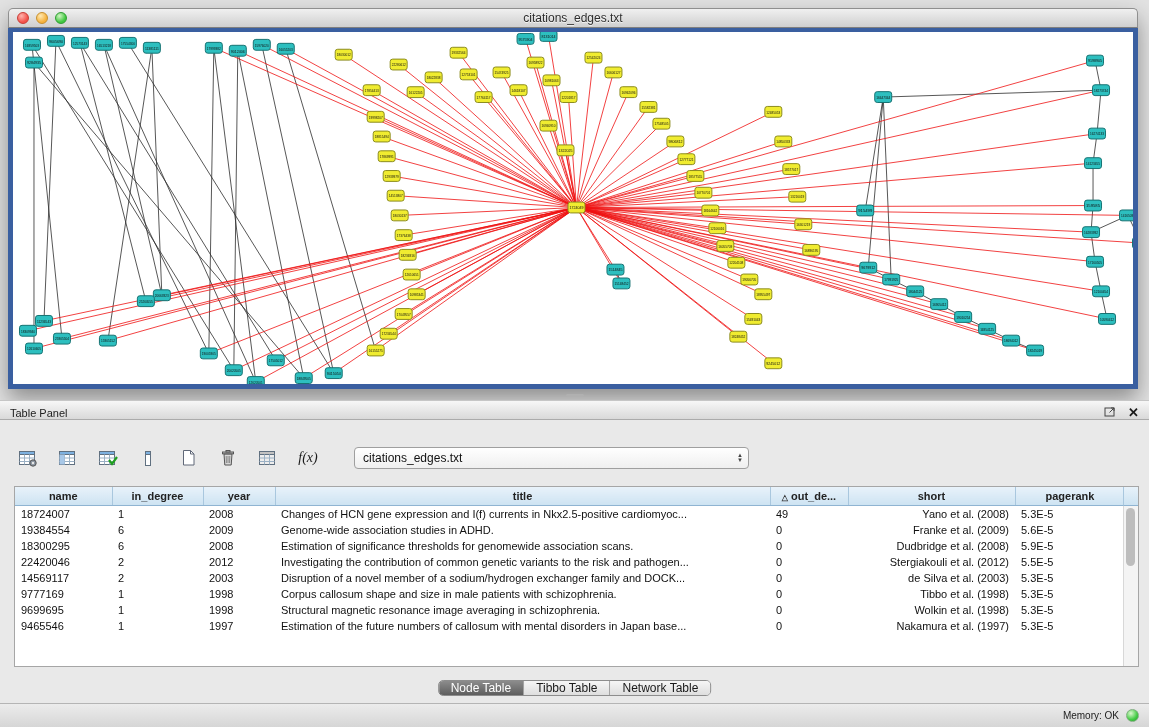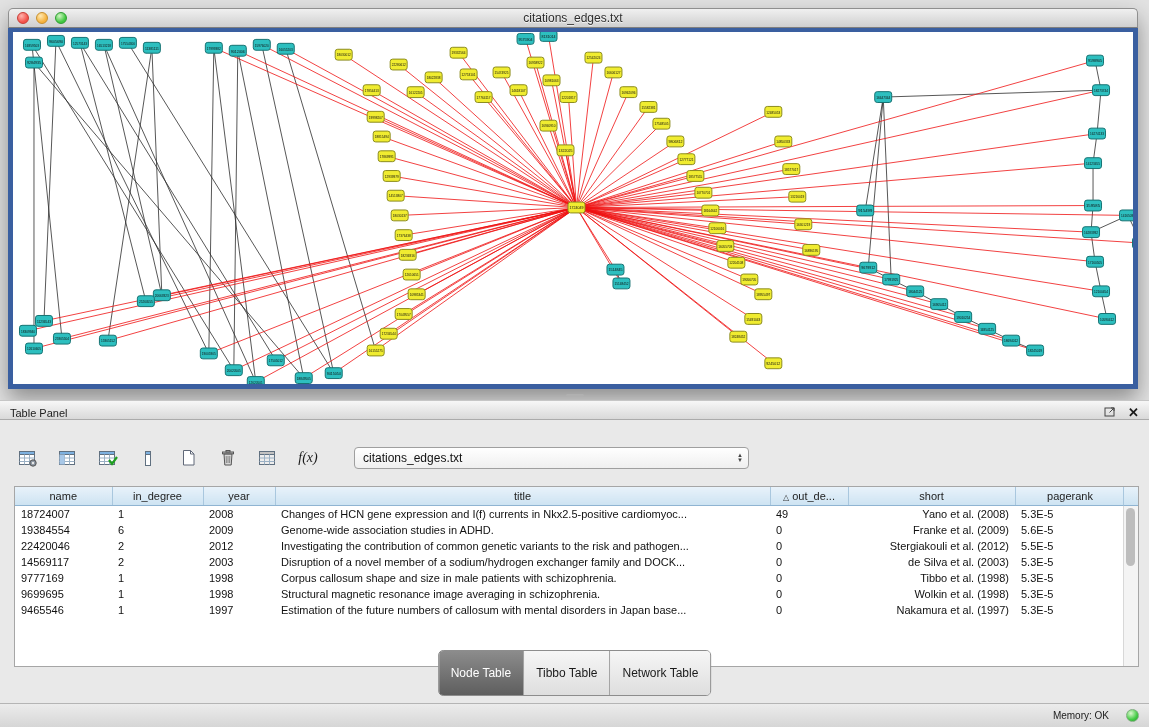--- a/index.html
+++ b/index.html
@@ -30,34 +30,34 @@
   .panel-body{position:relative;height:282px}
   .toolbar{display:flex;align-items:center;padding:26px 0 0 14px;height:24px}
   .toolbar-icons{display:flex;align-items:flex-end;gap:12px}
   .tbtn{width:28px;height:24px;display:flex;align-items:center;justify-content:center;background:none;border:0;padding:0}
   .fx{font-family:"Liberation Serif",serif;font-style:italic;font-size:14px;color:#1a1a1a}
   .combo{margin-left:32px;width:395px;height:22px;border:1px solid #9f9f9f;border-radius:4px;background:linear-gradient(#ffffff,#efefef);display:flex;align-items:center;font-size:12px;color:#111;box-sizing:border-box;padding-left:8px;position:relative}
   .combo .arrows{position:absolute;right:5px;top:0;height:100%;display:flex;flex-direction:column;justify-content:center;font-size:6px;line-height:5px;color:#444;text-align:center}
 
   .table-wrap{position:absolute;left:14px;right:10px;top:66px;height:181px;background:#fff;border:1px solid #a6a6a6;box-sizing:border-box;overflow:hidden}
   table{border-collapse:collapse;table-layout:fixed;width:calc(100% - 15px);font-size:11px;color:#111}
-  th{height:18px;background:linear-gradient(#e8f2fa,#cde3f2);border-right:1px solid #a9c7de;border-bottom:1px solid #8fb4d2;font-weight:normal;font-size:11px;color:#222;padding:0 2px;overflow:hidden;white-space:nowrap;text-align:center}
+  th{height:18px;background:linear-gradient(#e8f2fa,#cde3f2);border-right:1px solid #a9c7de;border-bottom:1px solid #8fb4d2;font-weight:bold;font-size:11px;color:#222;padding:0 2px;overflow:hidden;white-space:nowrap;text-align:center}
   td{height:16px;padding:0 6px;overflow:hidden;white-space:nowrap;border:0}
   .sort{font-size:8px;margin-right:3px;color:#333}
   .c-center{text-align:right}
   .vcap{position:absolute;top:0;right:0;width:15px;height:19px;background:linear-gradient(#e8f2fa,#cde3f2);border-bottom:1px solid #8fb4d2;border-left:1px solid #a9c7de;box-sizing:border-box}
   .vscroll{position:absolute;top:19px;right:0;bottom:0;width:15px;background:#f4f4f4;border-left:1px solid #d8d8d8;box-sizing:border-box}
   .vthumb{position:absolute;left:2px;top:2px;width:9px;height:58px;background:#bdbdbd;border-radius:5px}
 
   .tabs{position:absolute;left:50%;bottom:6px;transform:translateX(-50%);display:flex;border:1px solid #8d8d8d;border-radius:5px;overflow:hidden;background:#ececec}
-  .tab{font-size:12px;padding:15px 12px;background:linear-gradient(#f6f6f6,#dedede);color:#1a1a1a;border:0;border-right:1px solid #9a9a9a;font-family:"Liberation Sans",sans-serif}
+  .tab{font-size:12px;padding:0 12px;background:linear-gradient(#f6f6f6,#dedede);color:#1a1a1a;border:0;border-right:1px solid #9a9a9a;font-family:"Liberation Sans",sans-serif}
   .tab:last-child{border-right:0}
   .tab.sel{background:linear-gradient(#8c8c8c,#5e5e5e);color:#fff}
 
-  .statusbar{position:absolute;left:0;bottom:0;width:100%;height:24px;background:linear-gradient(#ececec,#d6d6d6);border-top:1px solid #b5b5b5;display:flex;align-items:center;justify-content:flex-end;padding-right:10px;box-sizing:border-box;gap:17px;font-size:10px;color:#222}
+  .statusbar{position:absolute;left:0;bottom:0;width:100%;height:24px;background:linear-gradient(#ececec,#d6d6d6);border-top:1px solid #b5b5b5;display:flex;align-items:center;justify-content:flex-end;padding-right:10px;box-sizing:border-box;gap:7px;font-size:10px;color:#222}
   .mem-dot{width:11px;height:11px;border-radius:50%;background:radial-gradient(circle at 35% 30%,#dcf8cf,#43cb44 60%,#259a2b);border:1px solid #7fae7f;display:inline-block}
 </style>
 </head>
 <body>
 
 <div class="net-window">
   <div class="titlebar">
     <div class="lights">
       <span class="light red"></span>
       <span class="light yellow"></span>
@@ -755,20 +755,29 @@
             <tr>
               <td>19384554</td>
               <td>6</td>
               <td>2009</td>
               <td>Genome-wide association studies in ADHD.</td>
               <td>0</td>
               <td class="c-center">Franke et al. (2009)</td>
               <td>5.6E-5</td>
             </tr>
             <tr>
+              <td>18300295</td>
+              <td>6</td>
+              <td>2008</td>
+              <td>Estimation of significance thresholds for genomewide association scans.</td>
+              <td>0</td>
+              <td class="c-center">Dudbridge et al. (2008)</td>
+              <td>5.9E-5</td>
+            </tr>
+            <tr>
               <td>22420046</td>
               <td>2</td>
               <td>2012</td>
               <td>Investigating the contribution of common genetic variants to the risk and pathogen...</td>
               <td>0</td>
               <td class="c-center">Stergiakouli et al. (2012)</td>
               <td>5.5E-5</td>
             </tr>
             <tr>
               <td>14569117</td>

